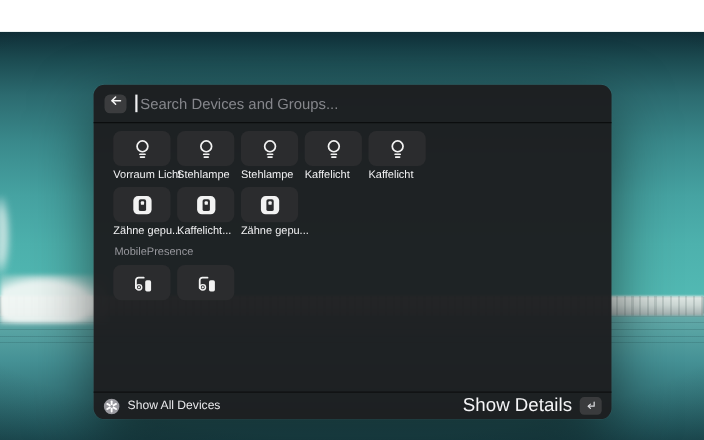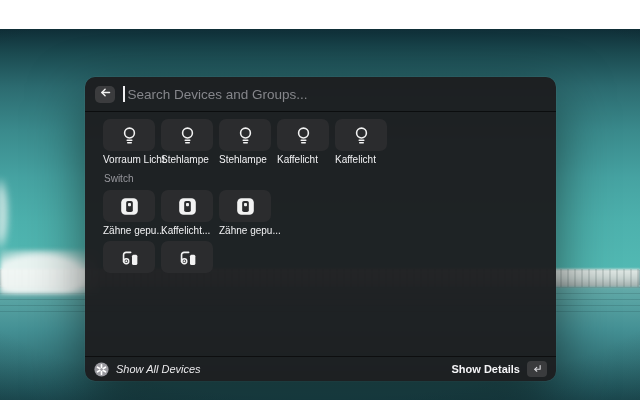--- a/index.html
+++ b/index.html
@@ -42,22 +42,22 @@
   .tile-row{display:flex;margin-top:5px;}
   .tile-row.first{margin-top:6px;}
   .cell{width:52px;margin-right:6px;display:flex;flex-direction:column;align-items:flex-start;flex-shrink:0;}
   .tile{width:52px;height:32px;border-radius:7px;background:#2b2c2e;display:flex;
     align-items:center;justify-content:center;box-sizing:border-box;}
   .tile-icon{display:flex;align-items:center;justify-content:center;}
   .tile-label{margin-top:4px;font-size:10px;line-height:10px;font-weight:500;color:#f2f2f4;white-space:nowrap;}
 
   .footer{position:absolute;left:0;right:0;bottom:0;height:25px;display:flex;align-items:center;
     gap:7px;padding:0 9px;box-sizing:border-box;border-top:1px solid rgba(0,0,0,.55);}
-  .footer-left-label{font-size:11px;color:#e9e9eb;font-style:italic;}
-  .footer-right-label{margin-left:auto;font-size:11px;font-weight:700;color:#f5f5f7;}
+  .footer-left-label{font-size:11px;color:#e9e9eb;}
+  .footer-right-label{margin-left:auto;font-size:17px;font-weight:400;color:#f5f5f7;}
   .return-btn{width:20px;height:16px;border-radius:4px;background:#3a3b3d;display:flex;
     align-items:center;justify-content:center;flex-shrink:0;}
 </style>
 </head>
 <body>
 
 <div id="stage">
   <div class="sky"></div>
   <div class="water"></div>
   <div class="water-streaks"></div>
@@ -137,21 +137,20 @@
                 <svg viewBox="0 0 24 24" width="21" height="21" fill="none" stroke="#f2f2f2" stroke-width="1.8" stroke-linecap="round">
                   <circle cx="12" cy="9.2" r="5.6"></circle>
                   <path d="M9.4 17.4h5.2"></path>
                   <path d="M10 20.3h4"></path>
                 </svg>
               </span>
             </div>
             <div class="tile-label">Kaffelicht</div>
           </div>
         </div>
-        <div class="section-header">Switch</div>
         <div class="tile-row">
           <div class="cell">
             <div class="tile">
               <span class="tile-icon">
                 <svg viewBox="0 0 24 24" width="21" height="21">
                   <rect x="2.5" y="2.5" width="19" height="19" rx="5" fill="#f2f2f2"></rect>
                   <rect x="8.2" y="5.8" width="7.6" height="12.4" rx="2" fill="#2b2c2e"></rect>
                   <rect x="10.3" y="7.9" width="3.4" height="3.8" rx="1" fill="#f2f2f2"></rect>
                 </svg>
               </span>
@@ -176,20 +175,21 @@
                 <svg viewBox="0 0 24 24" width="21" height="21">
                   <rect x="2.5" y="2.5" width="19" height="19" rx="5" fill="#f2f2f2"></rect>
                   <rect x="8.2" y="5.8" width="7.6" height="12.4" rx="2" fill="#2b2c2e"></rect>
                   <rect x="10.3" y="7.9" width="3.4" height="3.8" rx="1" fill="#f2f2f2"></rect>
                 </svg>
               </span>
             </div>
             <div class="tile-label">Zähne gepu...</div>
           </div>
         </div>
+        <div class="section-header">MobilePresence</div>
         <div class="tile-row">
           <div class="cell">
             <div class="tile">
               <span class="tile-icon">
                 <svg viewBox="0 0 24 24" width="23" height="23">
                   <path d="M5.8 16.5V9.3A2.6 2.6 0 0 1 8.4 6.7h4.8" fill="none" stroke="#f2f2f2" stroke-width="1.7" stroke-linecap="round"></path>
                   <circle cx="8.7" cy="15.9" r="2.6" fill="none" stroke="#f2f2f2" stroke-width="1.4"></circle>
                   <circle cx="8.7" cy="15.9" r="1.1" fill="#f2f2f2"></circle>
                   <rect x="14.6" y="9.2" width="5.6" height="10.6" rx="1.6" fill="#f2f2f2"></rect>
                 </svg>

